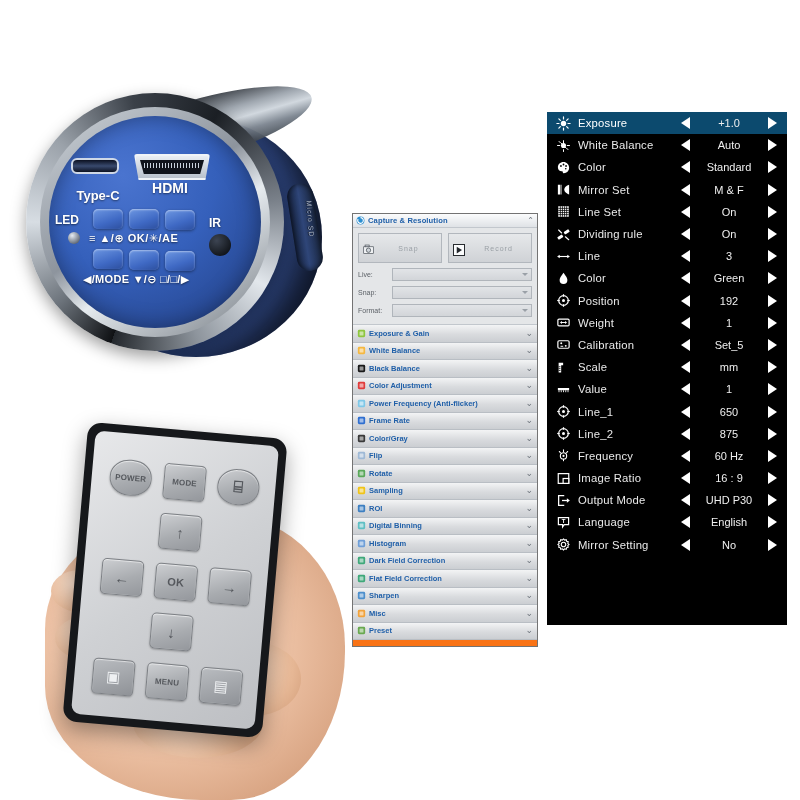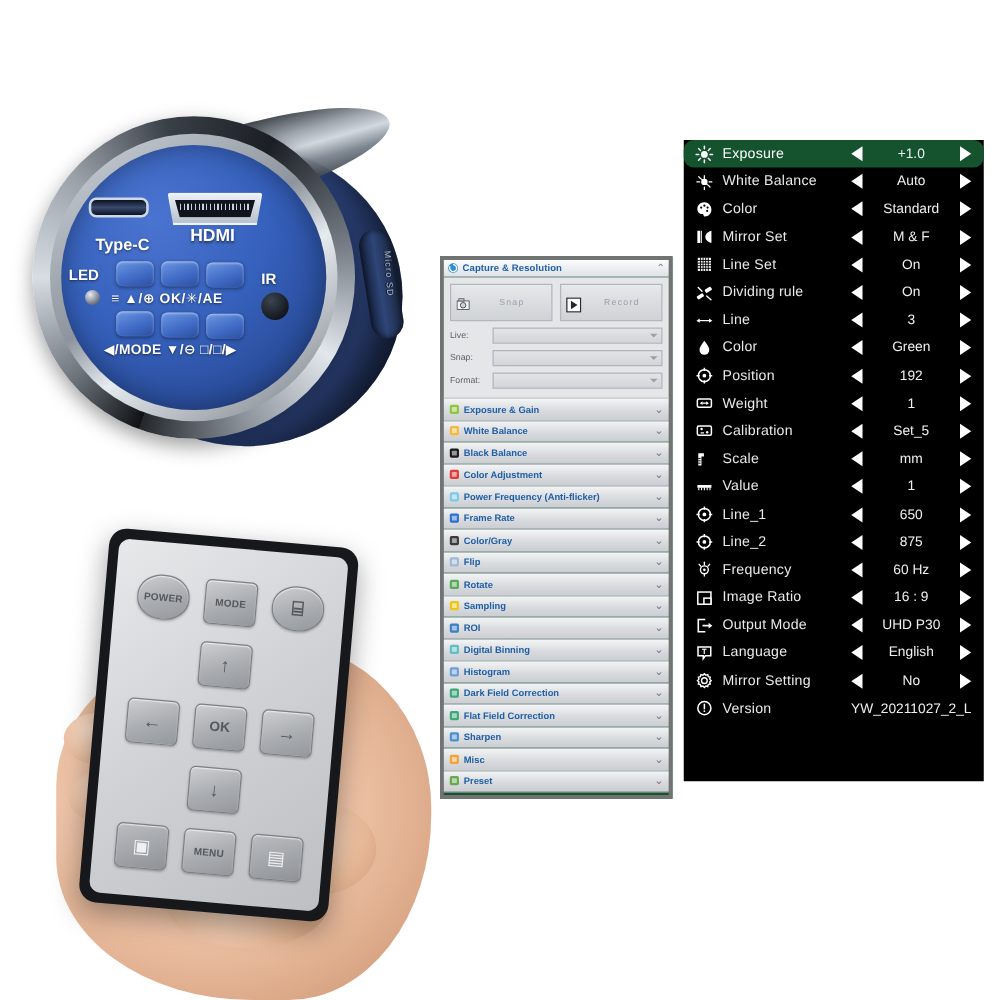--- a/index.html
+++ b/index.html
@@ -70,22 +70,22 @@
   .remote-face{position:absolute;left:8px;top:8px;right:8px;bottom:8px;border-radius:9px;
      background:linear-gradient(140deg,#e7e8ea,#cfd1d4 50%,#bdbfc3);}
   .rbtn{position:absolute;background:linear-gradient(160deg,#cdcfd2,#a9acb0 55%,#94979c);
      border:1px solid #7d8085;box-shadow:inset 0 1px 1px rgba(255,255,255,.6),0 1px 2px rgba(0,0,0,.28);
      display:flex;align-items:center;justify-content:center;
      color:#55585d;font-size:8px;font-weight:bold;letter-spacing:.2px;}
   .rbtn.sq{width:40px;height:34px;border-radius:5px;}
   .rbtn.rd{width:40px;height:34px;border-radius:20px/17px;}
 
   
-  #software-panel{position:absolute;left:352px;top:205px;width:186px;height:434px;
-     background:#14532d;border:3px solid #737373;box-sizing:border-box;
+  #software-panel{position:absolute;left:352px;top:213px;width:186px;height:434px;
+     background:#f97316;border:1px solid #737373;box-sizing:border-box;
      font-size:7.4px;}
   .sp-header{height:13px;background:linear-gradient(180deg,#fbfcfd,#dfe2e6);
      border-bottom:1px solid #c2c7cd;display:flex;align-items:center;padding:0 3px;}
   .sp-header .t{color:#1f5fa8;font-weight:bold;font-size:7.6px;margin-left:3px;letter-spacing:.1px;}
   .sp-header .chev{margin-left:auto;color:#6d747c;font-size:8px;line-height:1;}
   .sp-body{background:#e4e6e8;padding:5px 5px 7px 5px;border-bottom:1px solid #c2c7cd;}
   .sp-capbtns{display:flex;gap:6px;}
   .sp-capbtn{flex:1;height:28px;background:linear-gradient(180deg,#e6e8ea,#cfd2d6);
      border:1px solid #b2b7bd;display:flex;align-items:center;gap:4px;padding-left:4px;
      color:#9aa0a6;font-size:7px;}
@@ -101,21 +101,21 @@
      border-bottom:1px solid #b9bec4;display:flex;align-items:center;padding:0 4px;
      box-sizing:border-box;}
   .sp-row .t{color:#1f5fa8;font-weight:bold;font-size:7.5px;margin-left:3px;}
   .sp-row .chev{margin-left:auto;color:#6d747c;font-size:9px;line-height:1;}
   .spico{width:9px;height:9px;display:inline-block;flex:0 0 9px;}
 
   
   #osd-menu{position:absolute;left:547px;top:112px;width:240px;height:513px;
      background:#000;color:#e8e8e8;font-size:11px;}
   .osd-row{height:22.2px;display:flex;align-items:center;padding:0 8px;box-sizing:border-box;}
-  .osd-row.sel{background:#14532d;border-radius:8px;}
+  .osd-row.sel{background:#0c4a6e;}
   .osd-ico{width:16px;height:16px;flex:0 0 16px;margin-right:7px;
      display:flex;align-items:center;justify-content:center;}
   .osd-lbl{flex:1;font-size:11.3px;letter-spacing:.2px;color:#e9e9e9;}
   .osd-row.sel .osd-lbl{color:#fff;}
   .osd-arrow{width:13px;flex:0 0 13px;display:flex;align-items:center;justify-content:center;}
   .osd-val{width:74px;flex:0 0 74px;text-align:center;font-size:11px;color:#efefef;}
   .osd-val.wide{width:100px;flex:0 0 100px;text-align:center;}
   .tri-l{width:0;height:0;border-top:6px solid transparent;border-bottom:6px solid transparent;
      border-right:9px solid #fff;}
   .tri-r{width:0;height:0;border-top:6px solid transparent;border-bottom:6px solid transparent;
@@ -774,24 +774,13 @@
       </span>
       <span class="osd-lbl">Mirror Setting</span>
       <span class="osd-arrow">
         <span class="tri-l"></span>
       </span>
       <span class="osd-val">No</span>
       <span class="osd-arrow">
         <span class="tri-r"></span>
       </span>
     </div>
-    <div class="osd-row">
-      <span class="osd-ico">
-        <svg viewBox="0 0 20 20" width="15" height="15">
-          <circle cx="10" cy="10" r="7" fill="none" stroke="#fff" stroke-width="1.6"></circle>
-          <rect x="9.2" y="5.3" width="1.6" height="6" fill="#fff"></rect>
-          <rect x="9.2" y="12.4" width="1.6" height="1.7" fill="#fff"></rect>
-        </svg>
-      </span>
-      <span class="osd-lbl">Version</span>
-      <span class="osd-val wide">YW_20211027_2_L</span>
-    </div>
   </div>
 
 </body></html>

